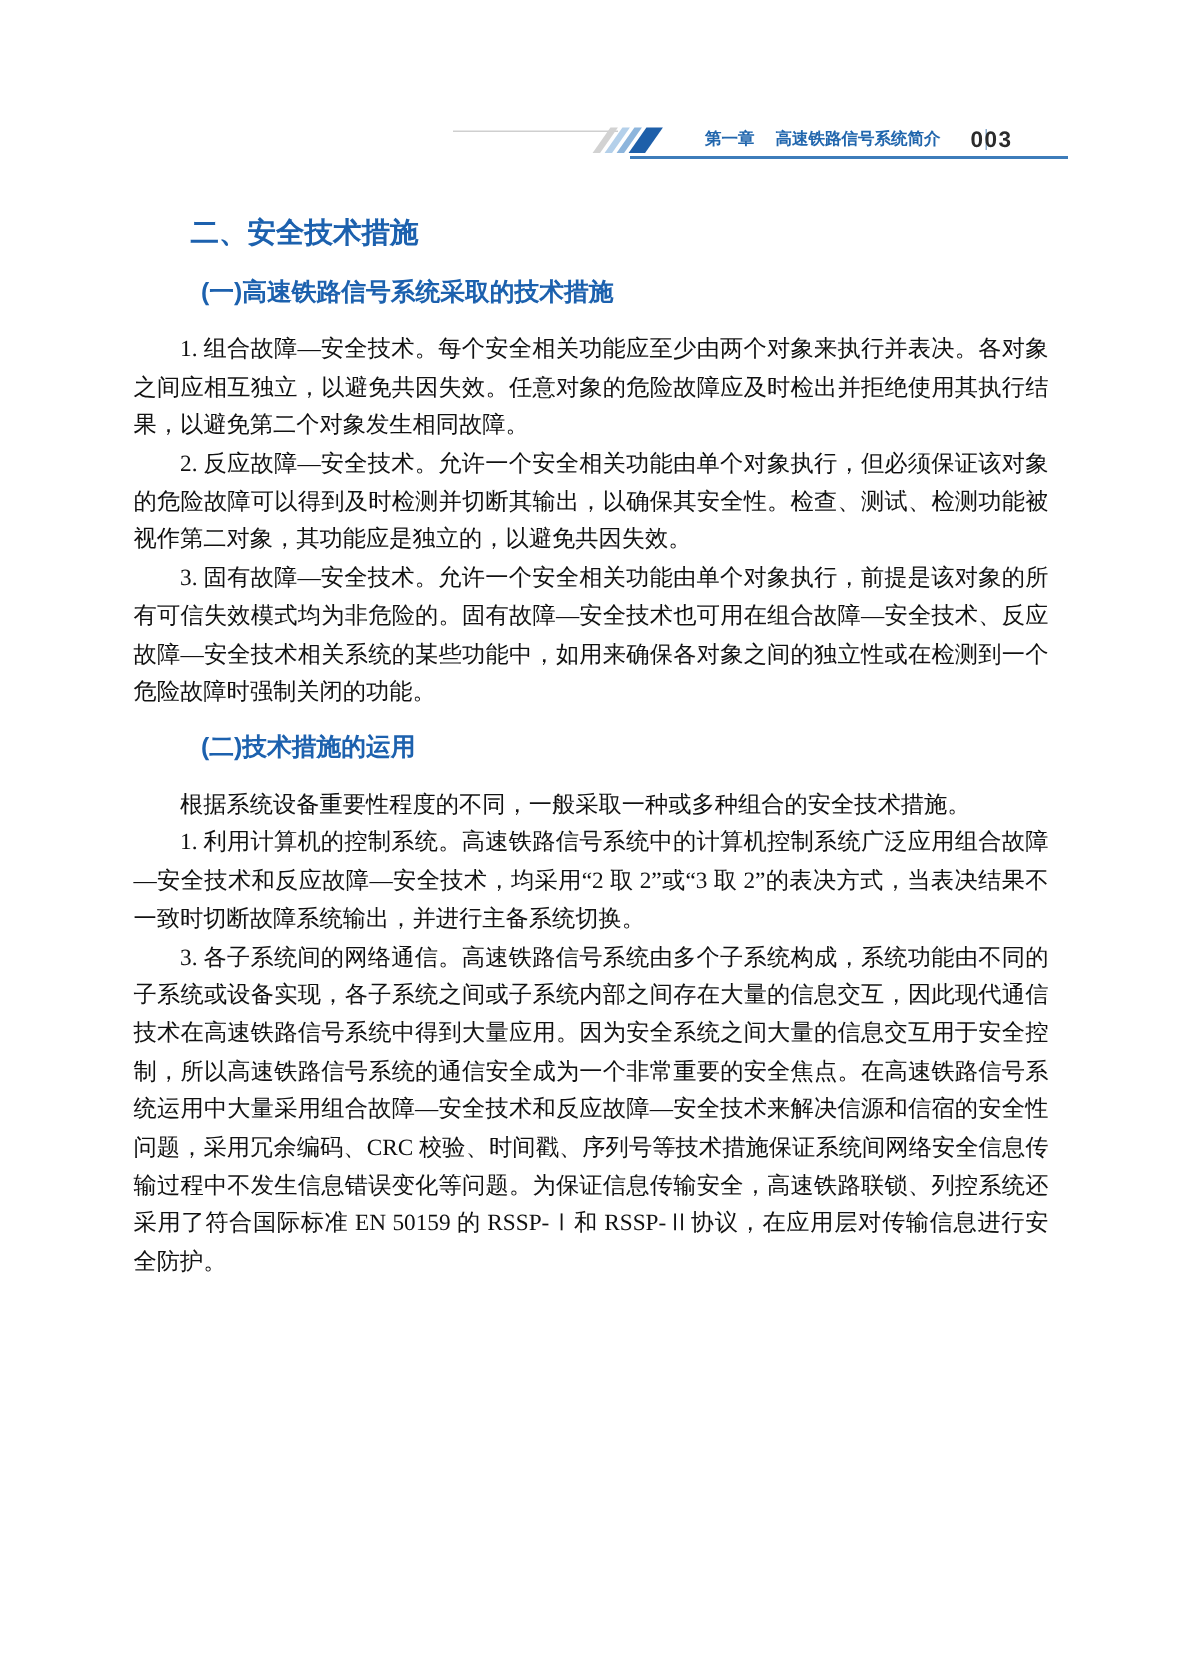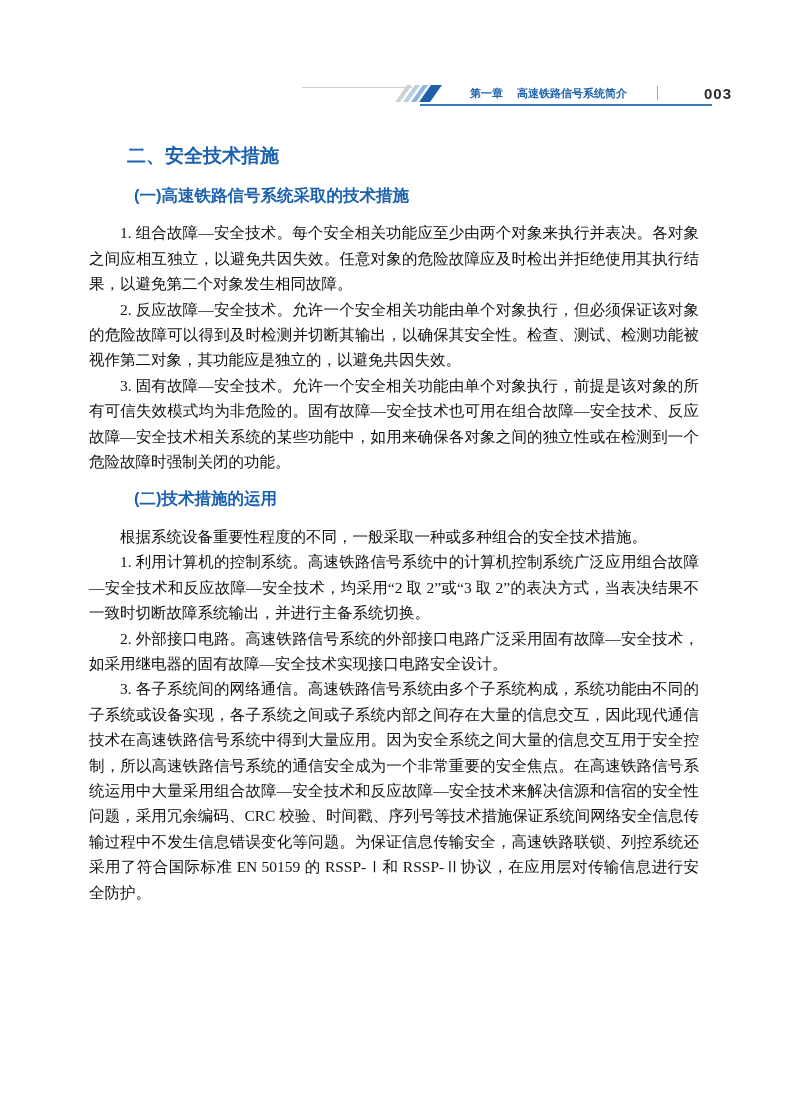--- a/index.html
+++ b/index.html
@@ -63,21 +63,21 @@
   .head-divider {
     position: absolute;
     left: 657px;
     top: 4px;
     width: 1px;
     height: 14px;
     background: #8aabcc;
   }
   .head-folio {
     position: absolute;
-    left: 704px;
+    left: 647px;
     top: 2px;
     font-family: "Liberation Sans", sans-serif;
     font-weight: bold;
     font-size: 15px;
     line-height: 20px;
     color: #2b2b2b;
     letter-spacing: 1px;
   }
   .head-rule-blue {
     position: absolute;
@@ -145,15 +145,14 @@
 <div class="page-body">
   <h1 class="section-title">二、安全技术措施</h1>
 
   <h2 class="sub-heading">(一)高速铁路信号系统采取的技术措施</h2>
   <p class="para">1. 组合故障—安全技术。每个安全相关功能应至少由两个对象来执行并表决。各对象之间应相互独立，以避免共因失效。任意对象的危险故障应及时检出并拒绝使用其执行结果，以避免第二个对象发生相同故障。</p>
   <p class="para">2. 反应故障—安全技术。允许一个安全相关功能由单个对象执行，但必须保证该对象的危险故障可以得到及时检测并切断其输出，以确保其安全性。检查、测试、检测功能被视作第二对象，其功能应是独立的，以避免共因失效。</p>
   <p class="para">3. 固有故障—安全技术。允许一个安全相关功能由单个对象执行，前提是该对象的所有可信失效模式均为非危险的。固有故障—安全技术也可用在组合故障—安全技术、反应故障—安全技术相关系统的某些功能中，如用来确保各对象之间的独立性或在检测到一个危险故障时强制关闭的功能。</p>
   <h2 class="sub-heading">(二)技术措施的运用</h2>
   <p class="para">根据系统设备重要性程度的不同，一般采取一种或多种组合的安全技术措施。</p>
   <p class="para">1. 利用计算机的控制系统。高速铁路信号系统中的计算机控制系统广泛应用组合故障—安全技术和反应故障—安全技术，均采用“2 取 2”或“3 取 2”的表决方式，当表决结果不一致时切断故障系统输出，并进行主备系统切换。</p>
-  <p class="para">2. 外部接口电路。高速铁路信号系统的外部接口电路广泛采用固有故障—安全技术，如采用继电器的固有故障—安全技术实现接口电路安全设计。</p>
   <p class="para">3. 各子系统间的网络通信。高速铁路信号系统由多个子系统构成，系统功能由不同的子系统或设备实现，各子系统之间或子系统内部之间存在大量的信息交互，因此现代通信技术在高速铁路信号系统中得到大量应用。因为安全系统之间大量的信息交互用于安全控制，所以高速铁路信号系统的通信安全成为一个非常重要的安全焦点。在高速铁路信号系统运用中大量采用组合故障—安全技术和反应故障—安全技术来解决信源和信宿的安全性问题，采用冗余编码、CRC 校验、时间戳、序列号等技术措施保证系统间网络安全信息传输过程中不发生信息错误变化等问题。为保证信息传输安全，高速铁路联锁、列控系统还采用了符合国际标准 EN 50159 的 RSSP-Ⅰ和 RSSP-Ⅱ协议，在应用层对传输信息进行安全防护。</p>
 </div>
 
 </body></html>

